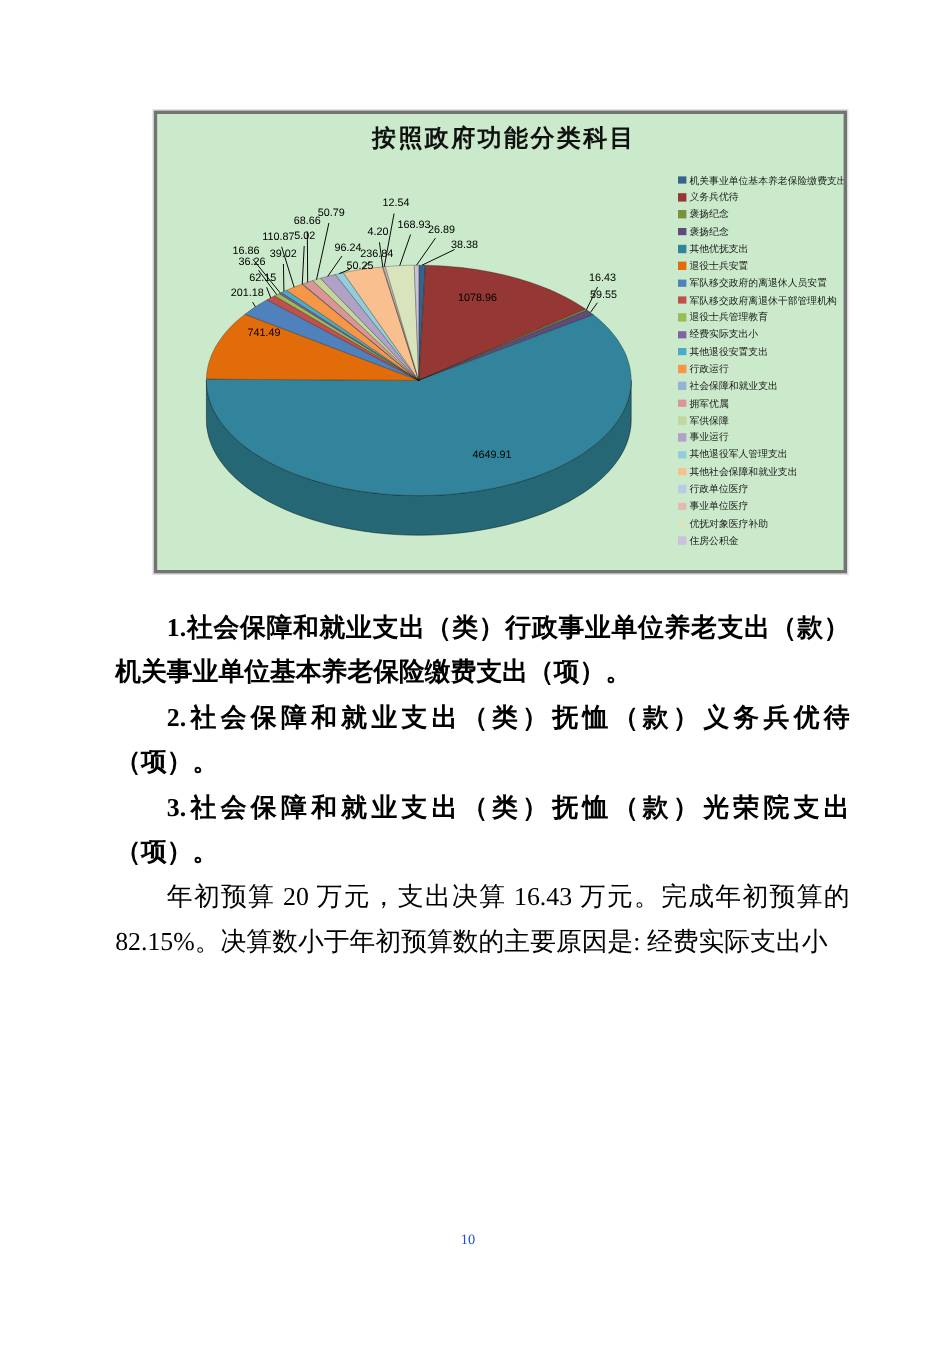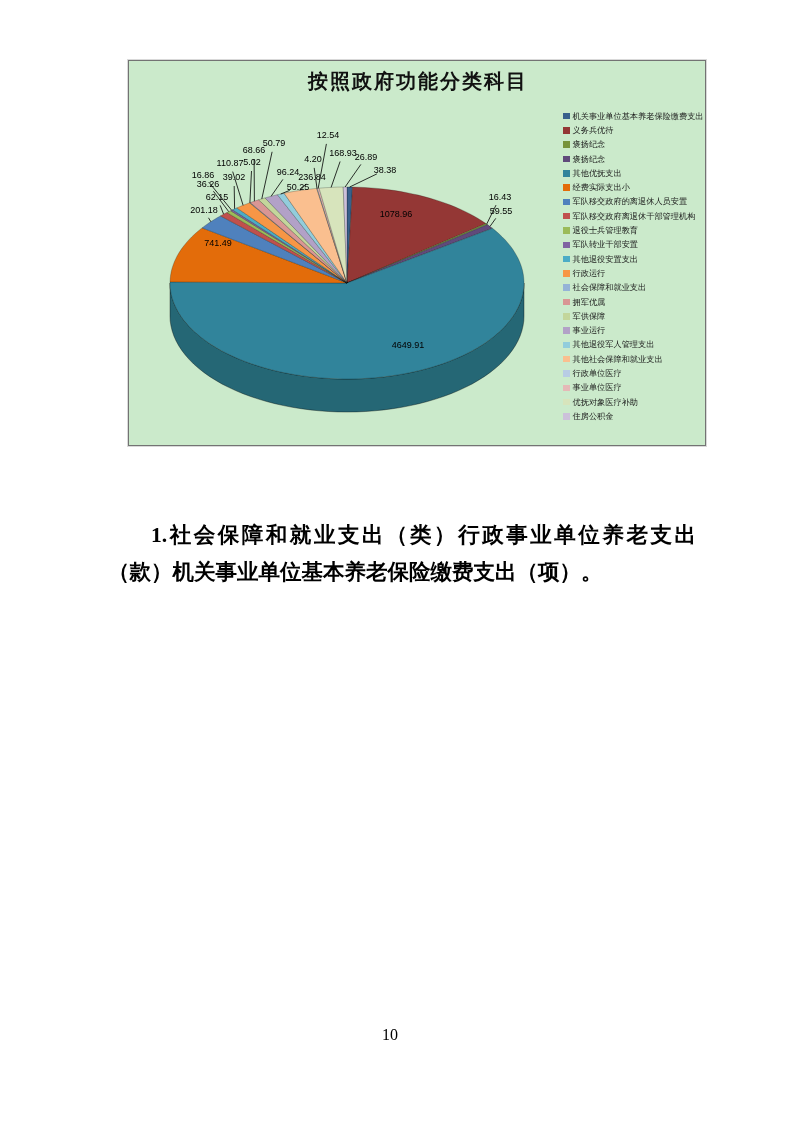--- a/index.html
+++ b/index.html
@@ -2,22 +2,22 @@
 <html><head>
 <meta charset="utf-8">
 <style>
   html,body{margin:0;padding:0;}
   body{
     width:793px;height:1122px;position:relative;background:#ffffff;
     font-family:"Liberation Serif","DejaVu Serif",serif;color:#000;
   }
   
   .chart-box{
-    position:absolute;left:128px;top:60px;width:578px;height:386px;
-    box-sizing:border-box;border:1px solid #737373;outline:1px solid #d9d9d9;
+    position:absolute;left:128px;top:92px;width:578px;height:386px;
+    box-sizing:border-box;border:3px solid #737373;outline:1px solid #d9d9d9;
     overflow:hidden;
   }
   .chart-title{
     position:absolute;left:0;top:7px;width:578px;text-align:center;
     font-family:"Liberation Serif","DejaVu Serif",serif;
     font-weight:bold;font-size:20px;letter-spacing:2px;color:#111;
   }
   .chart-svg{position:absolute;left:0;top:0;}
   .legend{
     position:absolute;left:434px;top:48px;width:142px;
@@ -27,25 +27,25 @@
     height:14.3px;display:flex;align-items:center;
     font-family:"Liberation Sans","DejaVu Sans",sans-serif;
     font-size:8.2px;line-height:9px;color:#1a1a1a;white-space:nowrap;
   }
   .legend-swatch{width:6.5px;height:6.5px;margin-right:3px;flex:0 0 auto;display:inline-block;}
   
   .content{
     position:absolute;left:96px;top:505px;width:612px;
     font-size:21.5px;line-height:37.4px;text-align:justify;
   }
-  .content p{margin:12px;text-indent:2em;}
+  .content p{margin:0;text-indent:2em;}
   .content p.heading{font-weight:bold;}
   .page-number{
     position:absolute;left:0;top:1026px;width:780px;text-align:center;
-    font-size:16px;color:#000000;
+    font-size:12px;color:#1d4ed8;
   }
 </style>
 </head>
 <body>
 
 <div class="chart-box" id="chartBox" style="background: rgb(203, 234, 203);">
   <div class="chart-title">按照政府功能分类科目</div>
   <svg id="pieSvg" class="chart-svg" width="578" height="386" viewBox="0 0 578 386">
       <polygon points="395.0,222.0 394.8,227.0 394.0,232.0 392.8,237.0 391.1,242.0 389.0,246.8 386.3,251.7 383.2,256.4 379.7,261.0 375.7,265.6 371.3,270.0 366.4,274.3 361.2,278.4 355.6,282.4 349.5,286.2 343.2,289.9 336.4,293.3 329.4,296.6 322.0,299.7 314.4,302.5 306.5,305.1 298.4,307.5 290.0,309.7 281.4,311.6 272.7,313.3 263.8,314.7 254.8,315.9 245.7,316.8 236.5,317.5 227.3,317.9 218.0,318.0 208.7,317.9 199.5,317.5 190.3,316.8 181.2,315.9 172.2,314.7 163.3,313.3 154.6,311.6 146.0,309.7 137.6,307.5 129.5,305.1 121.6,302.5 114.0,299.7 106.6,296.6 99.6,293.3 92.8,289.9 86.5,286.2 80.4,282.4 74.8,278.4 69.6,274.3 64.7,270.0 60.3,265.6 56.3,261.0 52.8,256.4 49.7,251.7 47.0,246.8 44.9,242.0 43.2,237.0 42.0,232.0 41.2,227.0 41.0,222.0 41.0,255.0 41.2,260.0 42.0,265.0 43.2,270.0 44.9,275.0 47.0,279.8 49.7,284.7 52.8,289.4 56.3,294.0 60.3,298.6 64.7,303.0 69.6,307.3 74.8,311.4 80.4,315.4 86.5,319.2 92.8,322.9 99.6,326.3 106.6,329.6 114.0,332.7 121.6,335.5 129.5,338.1 137.6,340.5 146.0,342.7 154.6,344.6 163.3,346.3 172.2,347.7 181.2,348.9 190.3,349.8 199.5,350.5 208.7,350.9 218.0,351.0 227.3,350.9 236.5,350.5 245.7,349.8 254.8,348.9 263.8,347.7 272.7,346.3 281.4,344.6 290.0,342.7 298.4,340.5 306.5,338.1 314.4,335.5 322.0,332.7 329.4,329.6 336.4,326.3 343.2,322.9 349.5,319.2 355.6,315.4 361.2,311.4 366.4,307.3 371.3,303.0 375.7,298.6 379.7,294.0 383.2,289.4 386.3,284.7 389.0,279.8 391.1,275.0 392.8,270.0 394.0,265.0 394.8,260.0 395.0,255.0" fill="#256775" stroke="rgba(0,0,0,0.45)" stroke-width="0.8"></polygon>
       <path d="M 218 222 L 218.0 126.0 L 218.0 126.0 L 223.5 126.0 Z" fill="#38618C" stroke="rgba(0,0,0,0.55)" stroke-width="0.4"></path>
@@ -128,37 +128,37 @@
       <div class="legend-item">
         <span class="legend-swatch" style="background: rgb(96, 74, 123);"></span>
         <span>褒扬纪念</span>
       </div>
       <div class="legend-item">
         <span class="legend-swatch" style="background: rgb(49, 132, 155);"></span>
         <span>其他优抚支出</span>
       </div>
       <div class="legend-item">
         <span class="legend-swatch" style="background: rgb(227, 108, 10);"></span>
-        <span>经费实际支出小</span>
+        <span>退役士兵安置</span>
       </div>
       <div class="legend-item">
         <span class="legend-swatch" style="background: rgb(79, 129, 189);"></span>
         <span>军队移交政府的离退休人员安置</span>
       </div>
       <div class="legend-item">
         <span class="legend-swatch" style="background: rgb(192, 80, 77);"></span>
         <span>军队移交政府离退休干部管理机构</span>
       </div>
       <div class="legend-item">
         <span class="legend-swatch" style="background: rgb(155, 187, 89);"></span>
         <span>退役士兵管理教育</span>
       </div>
       <div class="legend-item">
         <span class="legend-swatch" style="background: rgb(128, 100, 162);"></span>
-        <span>军队转业干部安置</span>
+        <span>经费实际支出小</span>
       </div>
       <div class="legend-item">
         <span class="legend-swatch" style="background: rgb(75, 172, 198);"></span>
         <span>其他退役安置支出</span>
       </div>
       <div class="legend-item">
         <span class="legend-swatch" style="background: rgb(247, 150, 70);"></span>
         <span>行政运行</span>
       </div>
       <div class="legend-item">
@@ -199,15 +199,18 @@
       </div>
       <div class="legend-item">
         <span class="legend-swatch" style="background: rgb(204, 193, 218);"></span>
         <span>住房公积金</span>
       </div>
     </div>
 </div>
 
 <div class="content">
   <p class="heading">1.社会保障和就业支出（类）行政事业单位养老支出（款）机关事业单位基本养老保险缴费支出（项）。</p>
+  <p class="heading">2.社会保障和就业支出（类）抚恤（款）义务兵优待（项）。</p>
+  <p class="heading">3.社会保障和就业支出（类）抚恤（款）光荣院支出（项）。</p>
+  <p class="body">年初预算 20 万元，支出决算 16.43 万元。完成年初预算的 82.15%。决算数小于年初预算数的主要原因是: 经费实际支出小</p>
 </div>
 
 <div class="page-number">10</div>
 
 </body></html>

